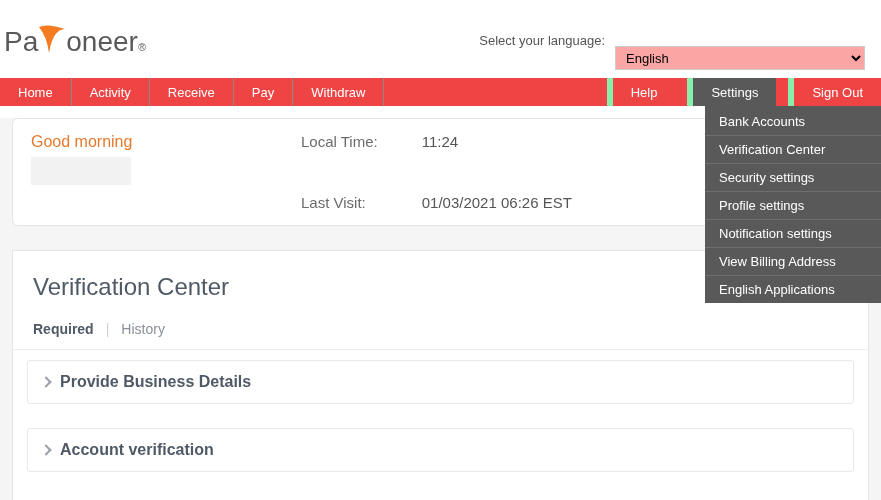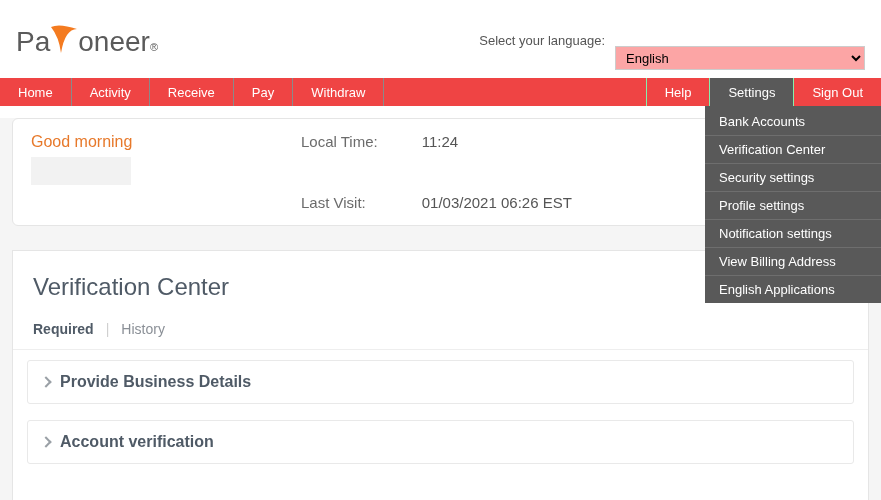--- a/index.html
+++ b/index.html
@@ -7,21 +7,21 @@
     font-family: Arial, Helvetica, sans-serif;
     font-size: 13px;
     color: #333;
     background: #fff;
     width: 881px;
   }
   .top-bar {
     display: flex;
     justify-content: flex-end;
     align-items: center;
-    padding: 10px 16px 8px 16px;
+    padding: 10px 16px 8px 4px;
   }
   .logo {
     display: flex;
     align-items: baseline;
     font-size: 28px;
     font-weight: 400;
     color: #5a5a5a;
     letter-spacing: 0;
     position: relative;
   }
@@ -57,21 +57,21 @@
   .nav-left, .nav-right { display: flex; align-items: stretch; }
   .nav-right { margin-left: auto; }
   .nav-item {
     display: flex;
     align-items: center;
     padding: 0 18px;
     border-right: 1px solid #8a8a8a;
     cursor: pointer;
     white-space: nowrap;
   }
-  .nav-right .nav-item { border-right: none; border-left: 1px solid #86efac; }
+  .nav-right .nav-item { border-right: none; border-left: 6px solid #86efac; margin-left: 12px; }
   .nav-item.settings { background: #595959; }
   .dropdown {
     position: absolute;
     top: 28px;
     right: 0;
     width: 176px;
     background: #595959;
     color: #fff;
     z-index: 10;
     font-size: 13px;
@@ -136,21 +136,21 @@
     font-size: 14px;
   }
   .vc-tab.required { color: #4f5a66; font-weight: 700; }
   .vc-divider { color: #d0d0d0; }
   .vc-tab.history { color: #8a8f96; font-weight: 400; }
   .req-list { padding: 10px 14px; }
   .req-item {
     background: #fff;
     border: 1px solid #e9e9e9;
     border-radius: 3px;
-    margin-bottom: 16px;
+    margin-bottom: 24px;
     padding: 12px 14px;
     display: flex;
     align-items: center;
     gap: 10px;
     font-size: 16px;
     font-weight: 700;
     color: #4f5a66;
     cursor: pointer;
   }
   .chevron {

